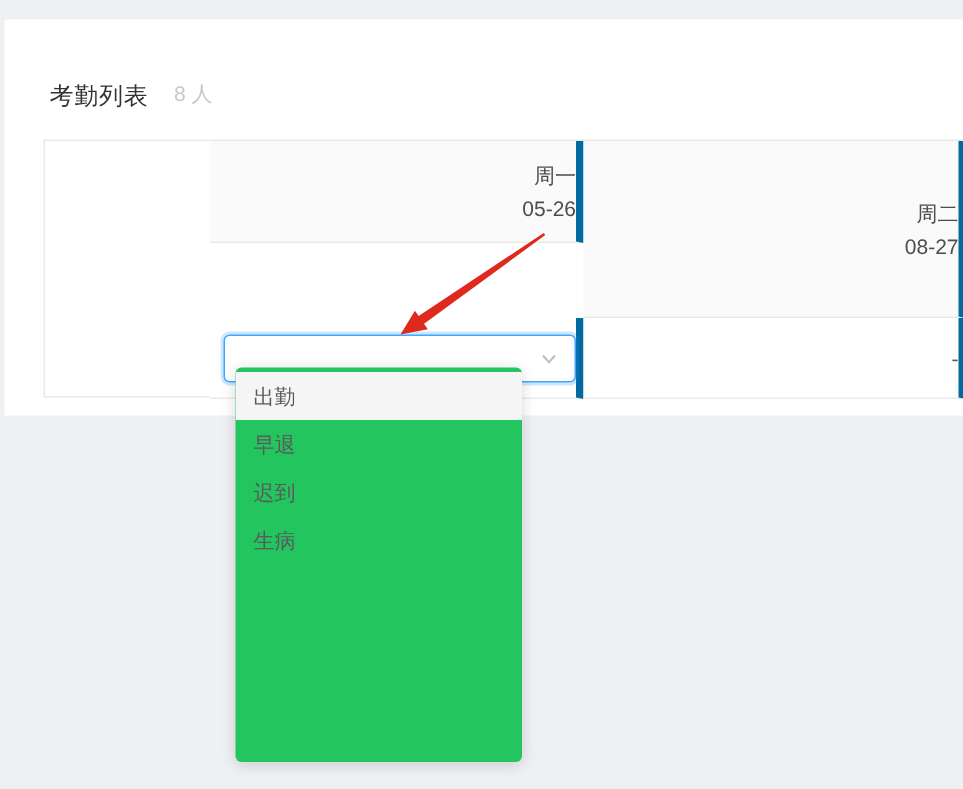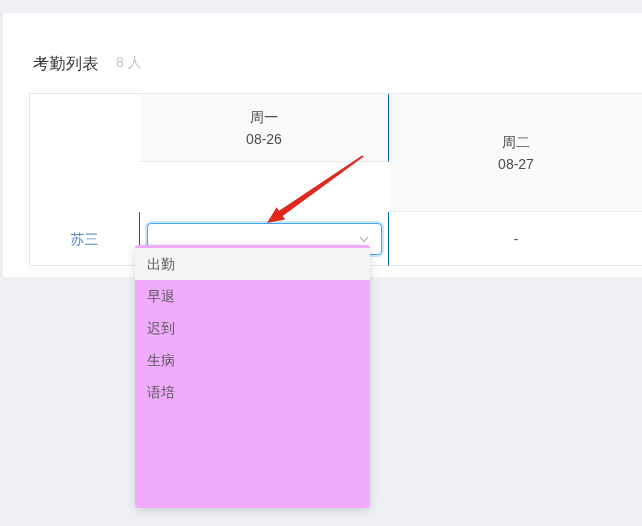--- a/index.html
+++ b/index.html
@@ -31,24 +31,24 @@
     width: 615px; height: 172px;
     display: grid;
     grid-template-columns: 110px 249px 1fr;
     grid-template-rows: 68px 50px 54px;
     border: 1px solid #e9e9e9;
     border-right: none;
     font-size: 14px;
     color: #4d4d4d;
   }
   .cell {
-    border-right: 1px solid #0369a1;
+    border-right: 5px solid #0369a1;
     border-bottom: 1px solid #e9e9e9;
     display: flex; flex-direction: column;
-    align-items: center; justify-content: center;
+    align-items: flex-end; justify-content: center;
     line-height: 22px;
   }
   .hdr { background: #fafafa; }
   .c-name-hdr   { grid-column: 1; grid-row: 1 / span 2; }
   .c-mon-hdr    { grid-column: 2; grid-row: 1; }
   .c-tue-hdr    { grid-column: 3; grid-row: 1 / span 2; }
   .c-mon-time   { grid-column: 2; grid-row: 2; }
   .c-name-val   { grid-column: 1; grid-row: 3; border-bottom: 1px solid #e9e9e9; }
   .c-mon-val    { grid-column: 2; grid-row: 3; }
   .c-tue-val    { grid-column: 3; grid-row: 3; color: #555; }
@@ -71,23 +71,23 @@
   .chevron {
     position: absolute;
     right: 11px; top: 50%;
     transform: translateY(-50%);
     width: 12px; height: 12px;
     display: block;
   }
 
   .dropdown-panel {
     position: absolute;
-    left: 135px; top: 245px;
-    width: 235px; height: 263px;
-    background: #f0abfc;
+    left: 157px; top: 245px;
+    width: 191px; height: 263px;
+    background: #22c55e;
     border-radius: 4px;
     box-shadow: 0 2px 10px rgba(0,0,0,0.15);
     padding: 3px 0;
     z-index: 5;
     overflow: hidden;
   }
   .dropdown-option {
     height: 32px; line-height: 32px;
     padding-left: 12px;
     font-size: 14px;
@@ -111,32 +111,29 @@
 <div class="card">
   <div class="title-bar">
     <span class="page-title">考勤列表</span>
     <span class="person-count">8 人</span>
   </div>
 
   <div class="attendance-table">
 
     <div class="cell hdr c-mon-hdr">
       <span>周一</span>
-      <span>08-26</span>
+      <span>05-26</span>
     </div>
 
     <div class="cell hdr c-tue-hdr">
       <span>周二</span>
       <span>08-27</span>
     </div>
 
 
-    <div class="cell row-cell c-name-val">
-      <span class="name-link">苏三</span>
-    </div>
 
     <div class="cell row-cell c-mon-val">
       <div class="att-select">
         <span></span>
         <svg class="chevron" viewBox="0 0 12 12">
           <polyline points="2,4 6,8.5 10,4" fill="none" stroke="#bfbfbf" stroke-width="1.4"></polyline>
         </svg>
       </div>
     </div>
 
@@ -144,18 +141,17 @@
       <span>-</span>
     </div>
   </div>
 </div>
 
 <div class="dropdown-panel">
   <div class="dropdown-option active">出勤</div>
   <div class="dropdown-option">早退</div>
   <div class="dropdown-option">迟到</div>
   <div class="dropdown-option">生病</div>
-  <div class="dropdown-option">语培</div>
 </div>
 
 <svg class="arrow-overlay" viewBox="0 0 642 526">
   <polygon points="362.5,155.3 279.1,210.7 276.6,207.2 267,223 285.2,219.5 282.7,215.9 363.5,156.7" fill="#e0291e"></polygon>
 </svg>
 
 </body></html>

